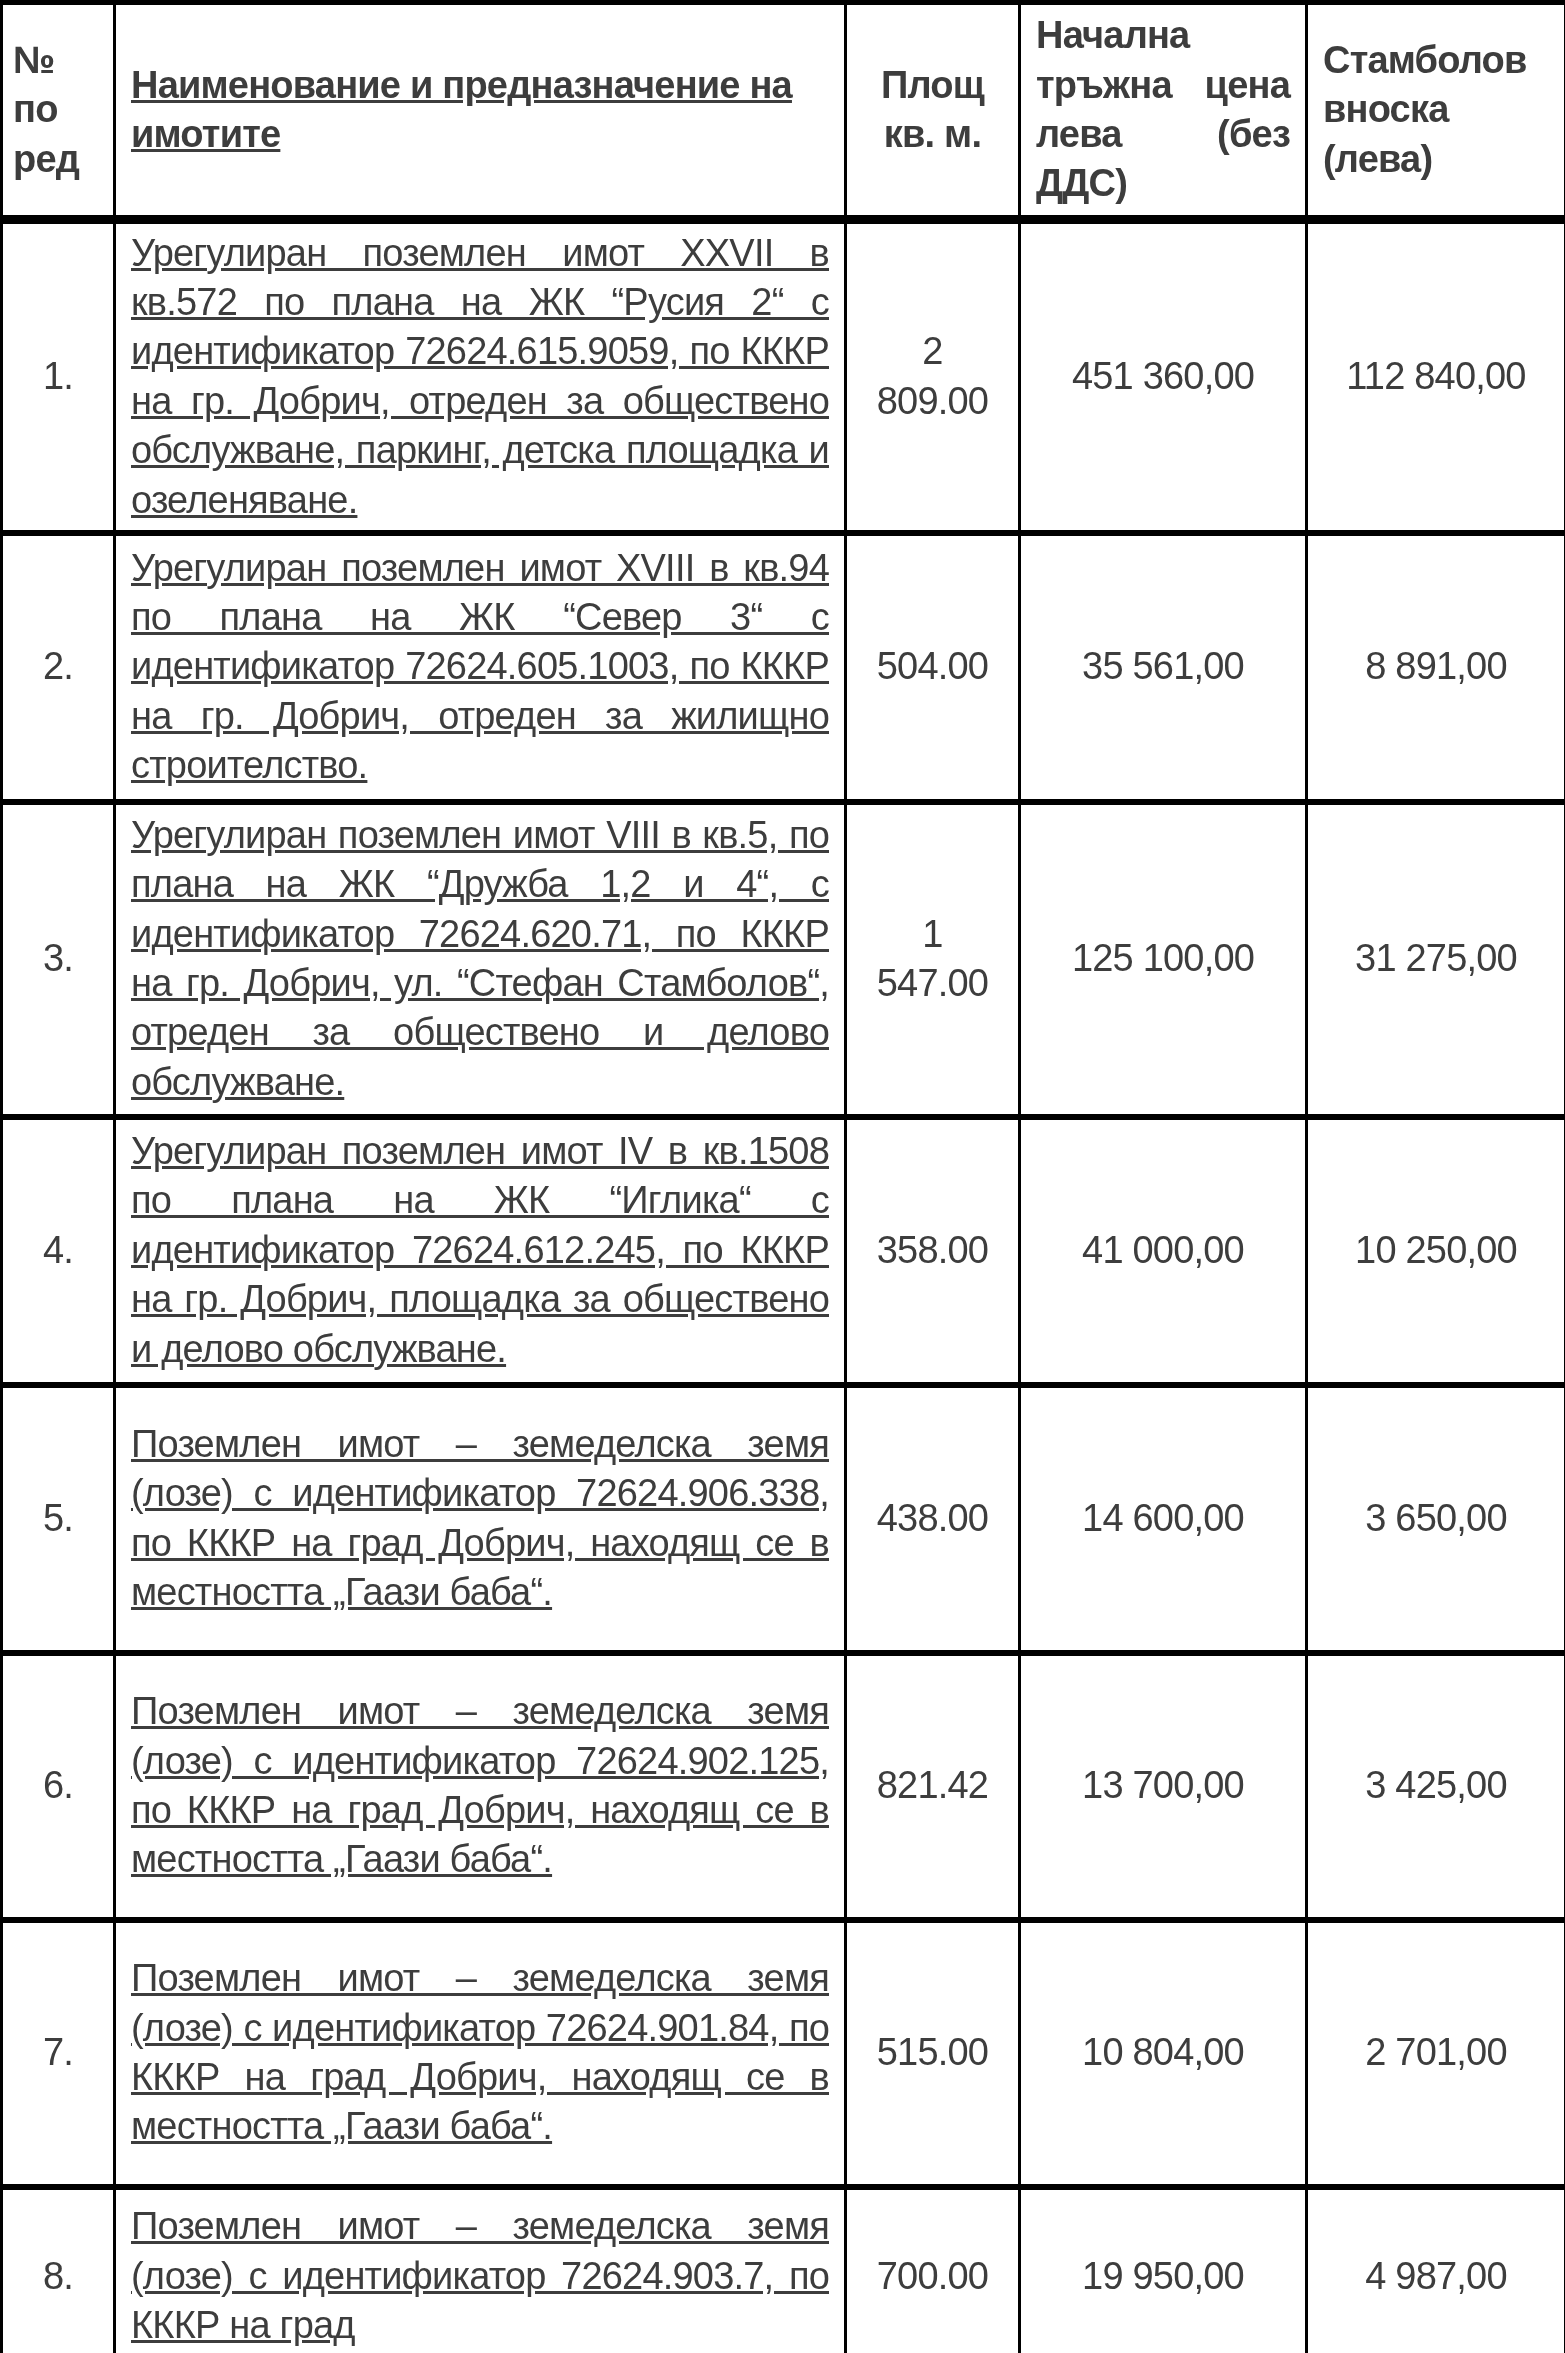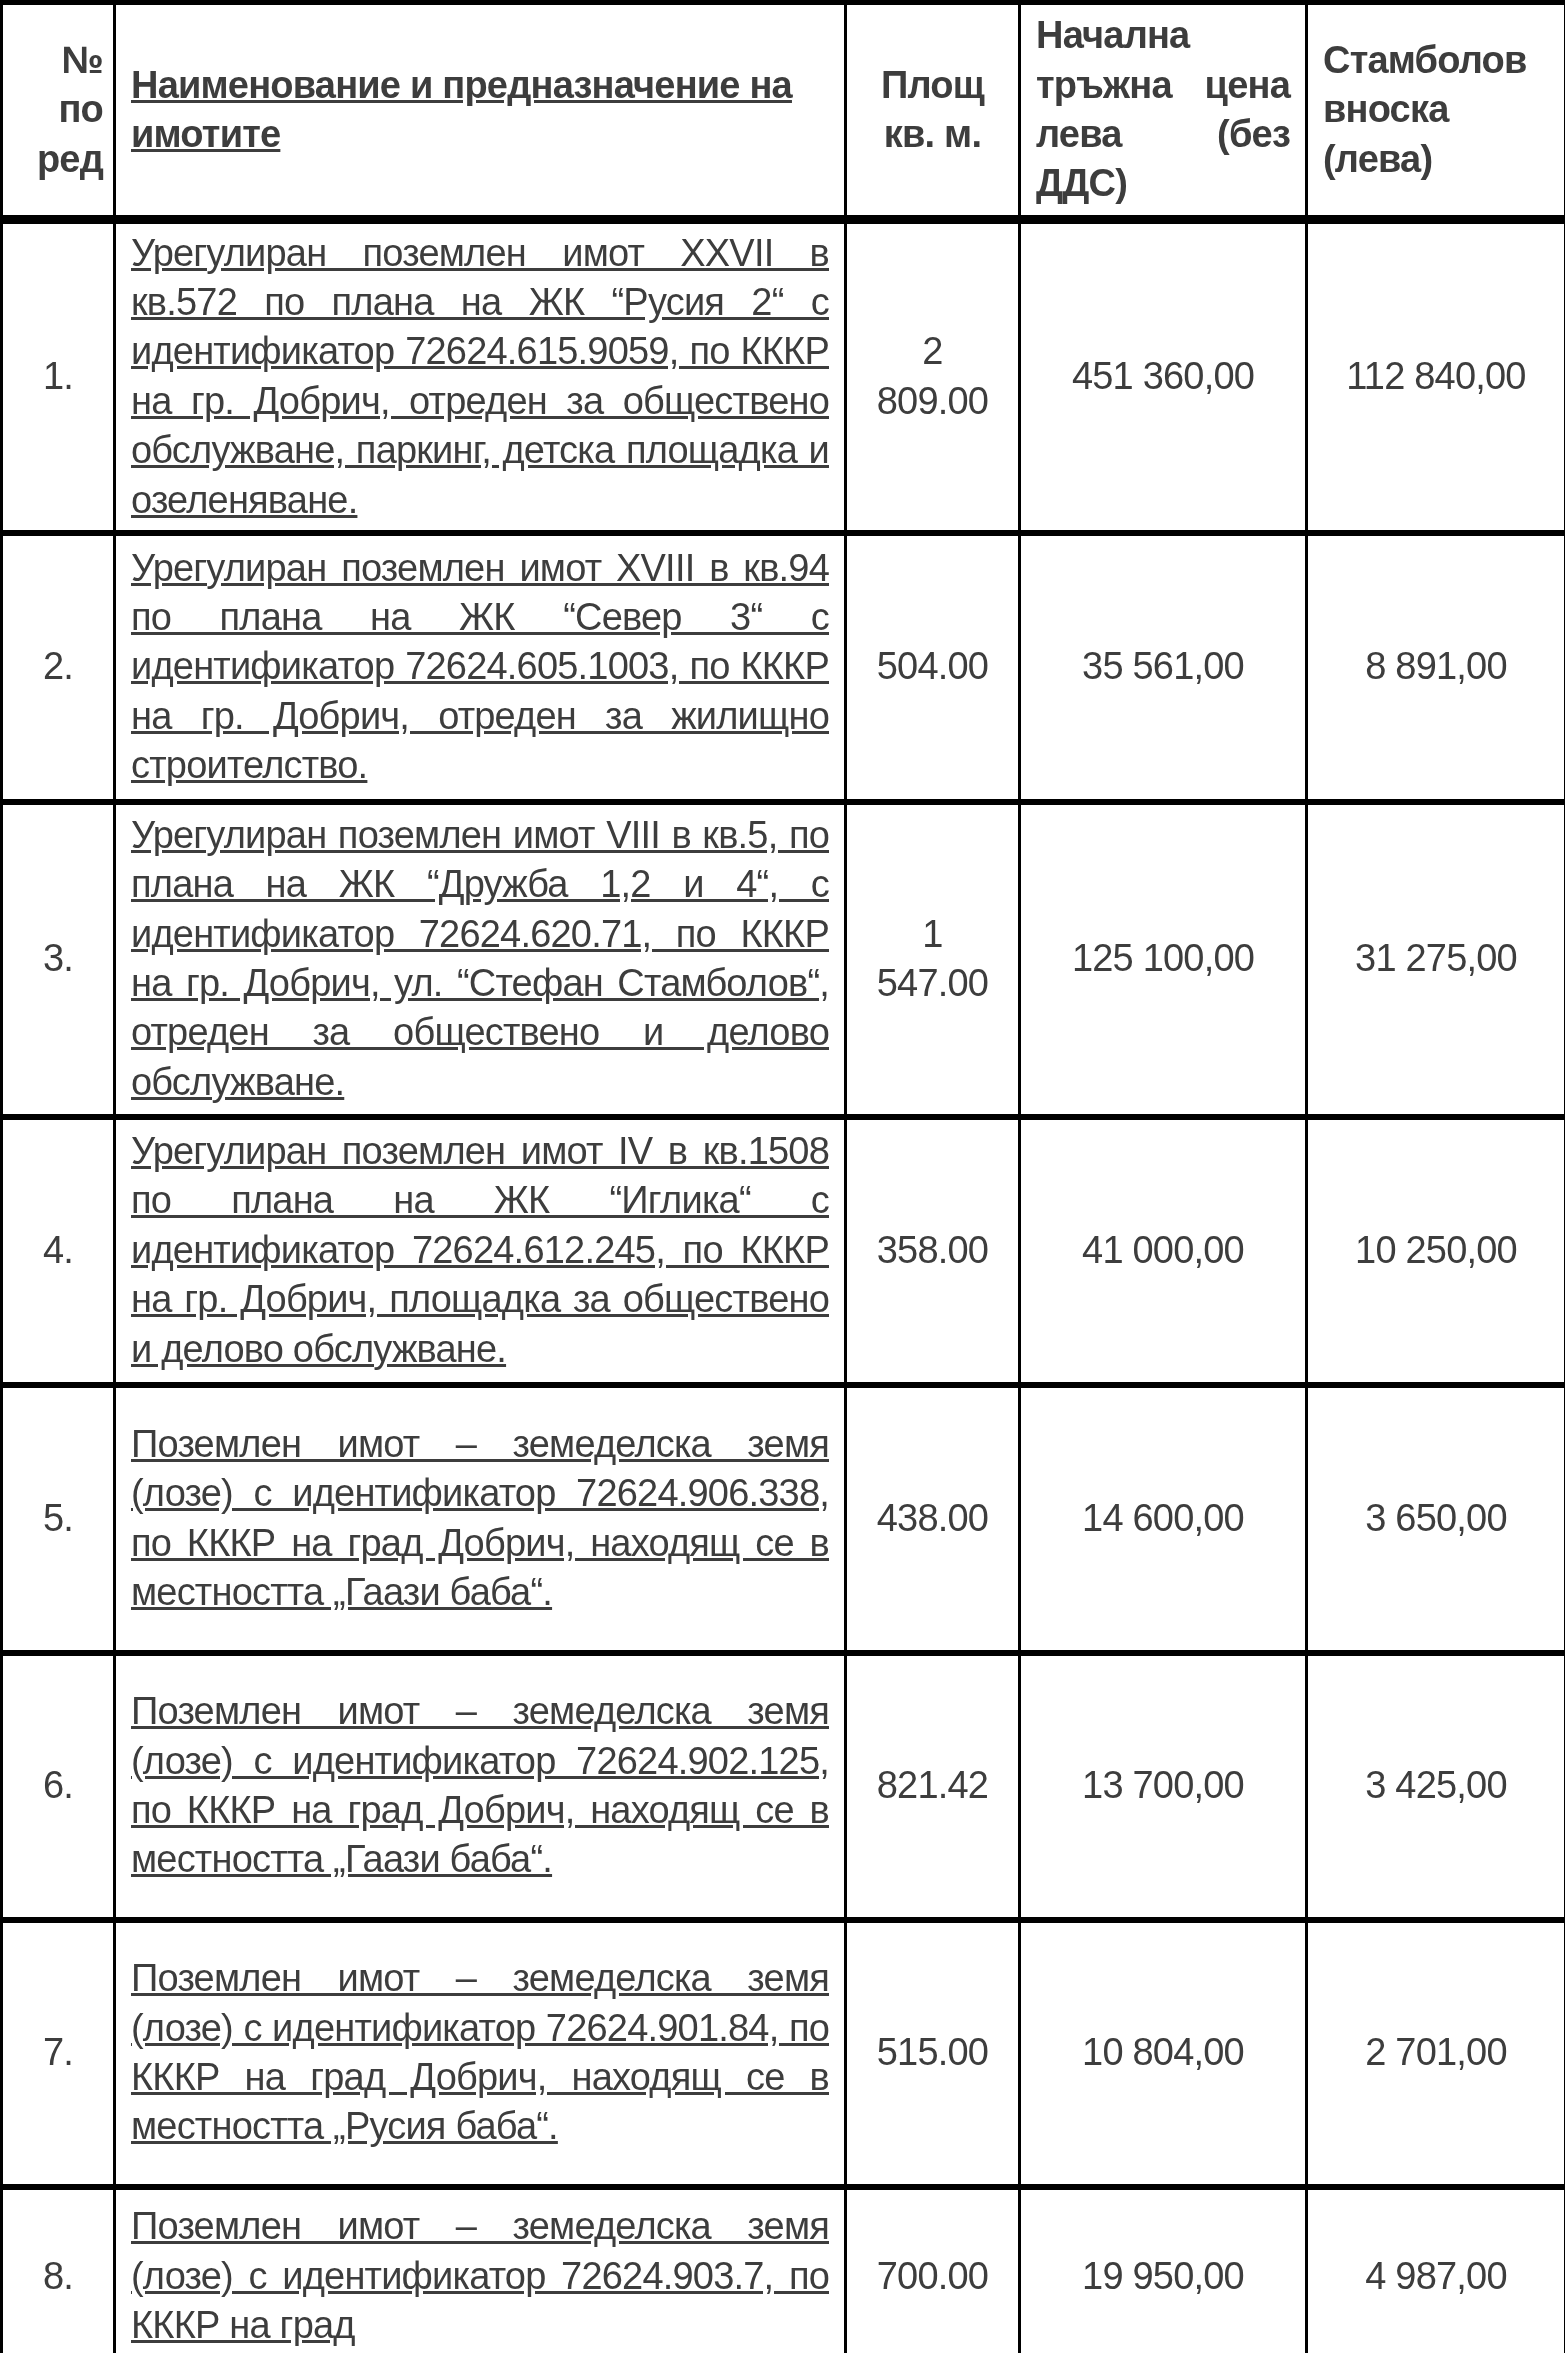--- a/index.html
+++ b/index.html
@@ -26,21 +26,21 @@
     line-height: 1.3;
     vertical-align: middle;
     overflow: hidden;
     word-wrap: break-word;
   }
   
   table.props thead th { border-top-width: 5px; border-bottom-width: 9px; }
   table.props tbody td { border-top-width: 6.6px; }
 
   
-  th.c-num, td.c-num   { padding: 0 10px; text-align: right; }
+  th.c-num, td.c-num   { padding: 0 10px; text-align: left; }
   td.c-num             { text-align: center; }
   th.c-name, td.c-name { padding: 0 15px; text-align: left; text-decoration: underline; }
   td.c-name            { text-align: justify; text-justify: inter-word; }
   th.c-area, td.c-area { padding: 0 18px; text-align: center; }
   td.c-area            { text-align: center; }
   th.c-price, td.c-price { padding: 0 15px; text-align: justify; }
   td.c-price           { text-align: center; }
   th.c-dep, td.c-dep   { padding: 0 15px; text-align: left; }
   td.c-dep             { text-align: center; }
 
@@ -116,21 +116,21 @@
       </tr>
       <tr class="r6">
         <td class="c-num">6.</td>
         <td class="c-name">Поземлен имот – земеделска земя (лозе) с идентификатор 72624.902.125, по КККР на град Добрич, находящ се в местността „Гаази баба“.</td>
         <td class="c-area">821.42</td>
         <td class="c-price">13 700,00</td>
         <td class="c-dep">3 425,00</td>
       </tr>
       <tr class="r7">
         <td class="c-num">7.</td>
-        <td class="c-name">Поземлен имот – земеделска земя (лозе) с идентификатор 72624.901.84, по КККР на град Добрич, находящ се в местността „Русия баба“.</td>
+        <td class="c-name">Поземлен имот – земеделска земя (лозе) с идентификатор 72624.901.84, по КККР на град Добрич, находящ се в местността „Гаази баба“.</td>
         <td class="c-area">515.00</td>
         <td class="c-price">10 804,00</td>
         <td class="c-dep">2 701,00</td>
       </tr>
       <tr class="r8">
         <td class="c-num">8.</td>
         <td class="c-name">Поземлен имот – земеделска земя (лозе) с идентификатор 72624.903.7, по КККР на град</td>
         <td class="c-area">700.00</td>
         <td class="c-price">19 950,00</td>
         <td class="c-dep">4 987,00</td>

